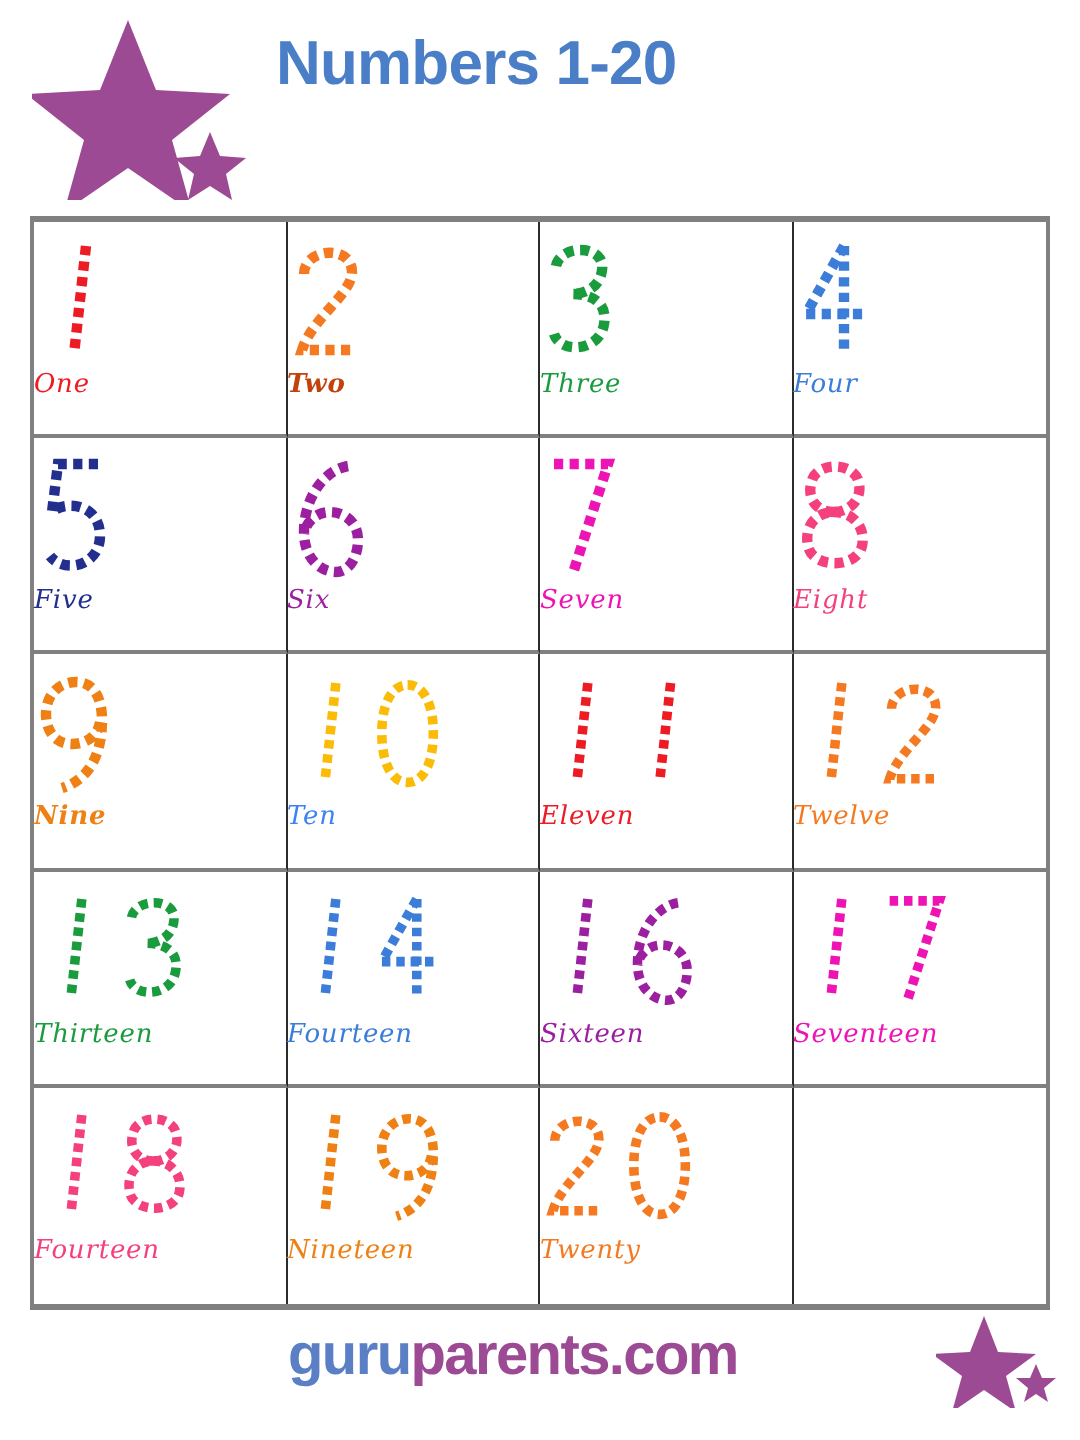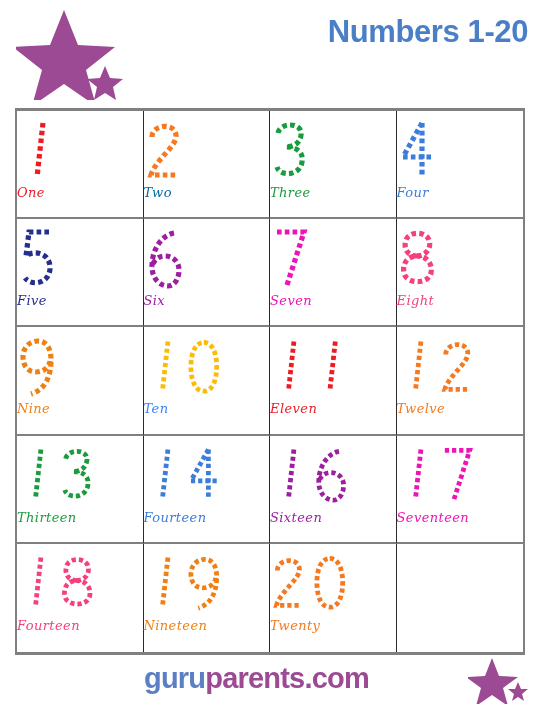--- a/index.html
+++ b/index.html
@@ -38,21 +38,20 @@
     letter-spacing: -0.6px;
     line-height: 40px;
     white-space: nowrap;
   }
   .title-line2 {
     font-size: 31px;
     font-weight: bold;
     letter-spacing: -0.4px;
     line-height: 36px;
     white-space: nowrap;
-    text-align: right;
   }
 
   
   .grid {
     position: absolute;
     left: 15px;
     top: 108px;
     width: 510px;
     height: 547px;
     display: grid;
@@ -152,21 +151,21 @@
       <div class="word" style="color: rgb(237, 28, 36);">One</div>
     </div>
     <div class="cell">
       <div class="numeral">
         <svg viewBox="0 0 40 66" width="40" height="66">
           <g transform="translate(0,0)">
             <path d="M8 20 C8 7, 32 5, 32 19 C32 30, 12 42, 7 58 L34 58" fill="none" stroke="#f47920" stroke-width="5.2" stroke-linecap="butt" stroke-dasharray="4.6 3.2"></path>
           </g>
         </svg>
       </div>
-      <div class="word" style="color: #0369a1;">Two</div>
+      <div class="word" style="color: #c2410c; font-weight: bold;">Two</div>
     </div>
     <div class="cell">
       <div class="numeral">
         <svg viewBox="0 0 40 66" width="40" height="66">
           <g transform="translate(0,0)">
             <path d="M8 16 C10 5, 33 5, 31 18 C30 27, 22 30, 16 30 C24 30, 34 33, 32 45 C30 59, 10 60, 7 50" fill="none" stroke="#1a9c3e" stroke-width="5.2" stroke-linecap="butt" stroke-dasharray="4.6 3.2"></path>
           </g>
         </svg>
       </div>
       <div class="word" style="color: rgb(26, 156, 62);">Three</div>
@@ -223,21 +222,21 @@
       <div class="word" style="color: rgb(244, 65, 126);">Eight</div>
     </div>
     <div class="cell">
       <div class="numeral">
         <svg viewBox="0 0 40 66" width="40" height="66">
           <g transform="translate(0,0)">
             <path d="M33 28 C32 35, 26 39, 19 39 C11 39, 6 33, 6 24 C6 14, 13 8, 21 8 C30 8, 34 16, 34 27 C34 45, 27 57, 14 61" fill="none" stroke="#ef8013" stroke-width="5.2" stroke-linecap="butt" stroke-dasharray="4.6 3.2"></path>
           </g>
         </svg>
       </div>
-      <div class="word" style="color: rgb(239, 128, 19);">Nine</div>
+      <div class="word" style="color: rgb(239, 128, 19); font-weight: bold;">Nine</div>
     </div>
     <div class="cell">
       <div class="numeral">
         <svg viewBox="0 0 85 66" width="78.2" height="60.720000000000006">
           <g transform="translate(0,0)">
             <path d="M26 6 L20 60" fill="none" stroke="#fbbc08" stroke-width="5.2" stroke-linecap="butt" stroke-dasharray="4.6 3.2"></path>
           </g>
           <g transform="translate(45,0)">
             <path d="M20 7 C29 7, 34 18, 34 33 C34 49, 29 60, 20 60 C11 60, 6 49, 6 33 C6 18, 11 7, 20 7" fill="none" stroke="#fbbc08" stroke-width="5.2" stroke-linecap="butt" stroke-dasharray="4.6 3.2"></path>
           </g>

